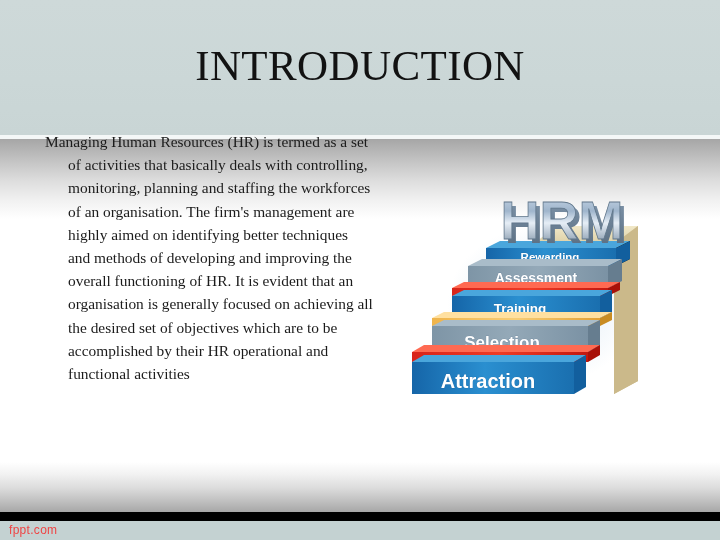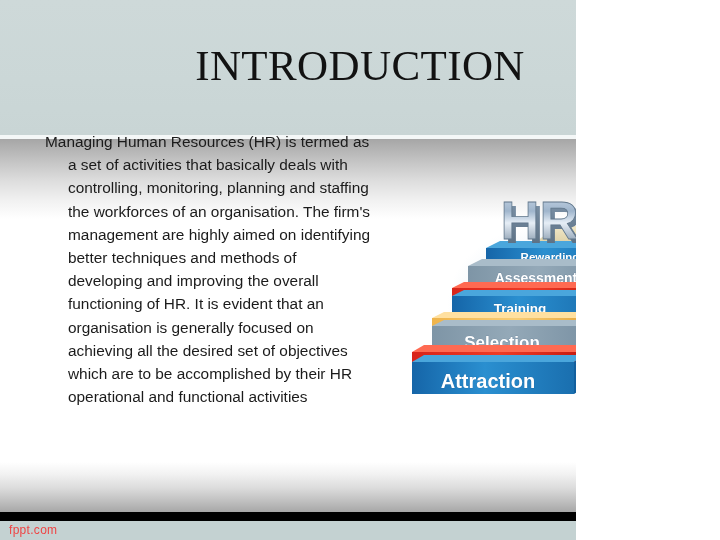--- a/index.html
+++ b/index.html
@@ -9,21 +9,21 @@
   body {
     width: 720px;
     height: 540px;
     overflow: hidden;
     font-family: "Liberation Serif", serif;
     background: #ffffff;
   }
 
   #slide {
     position: relative;
-    width: 576px;
+    width: 720px;
     height: 540px;
     background: #ffffff;
     overflow: hidden;
   }
 
   
   .header-band {
     position: absolute;
     left: 0;
     top: 0;
@@ -104,21 +104,21 @@
     color: #ef4444;
     letter-spacing: 0.3px;
   }
 
   
   .body-text {
     position: absolute;
     left: 45px;
     top: 130px;
     width: 305px;
-    font-family: Liberation Sans, sans-serif;
+    font-family: Liberation Serif, serif;
     font-size: 15.4px;
     line-height: 23.2px;
     color: #1b1b1b;
     text-indent: -23px;
     padding-left: 23px;
     text-align: left;
   }
 
   
   .hrm-graphic {

